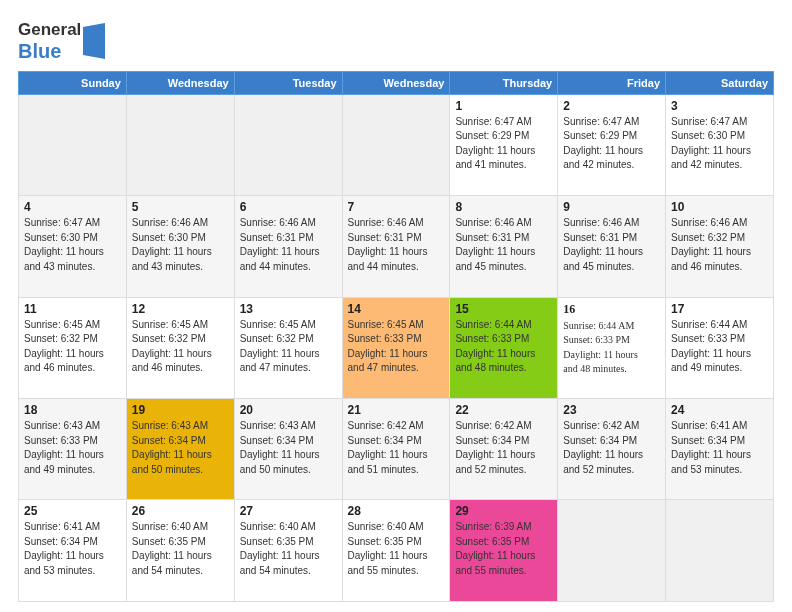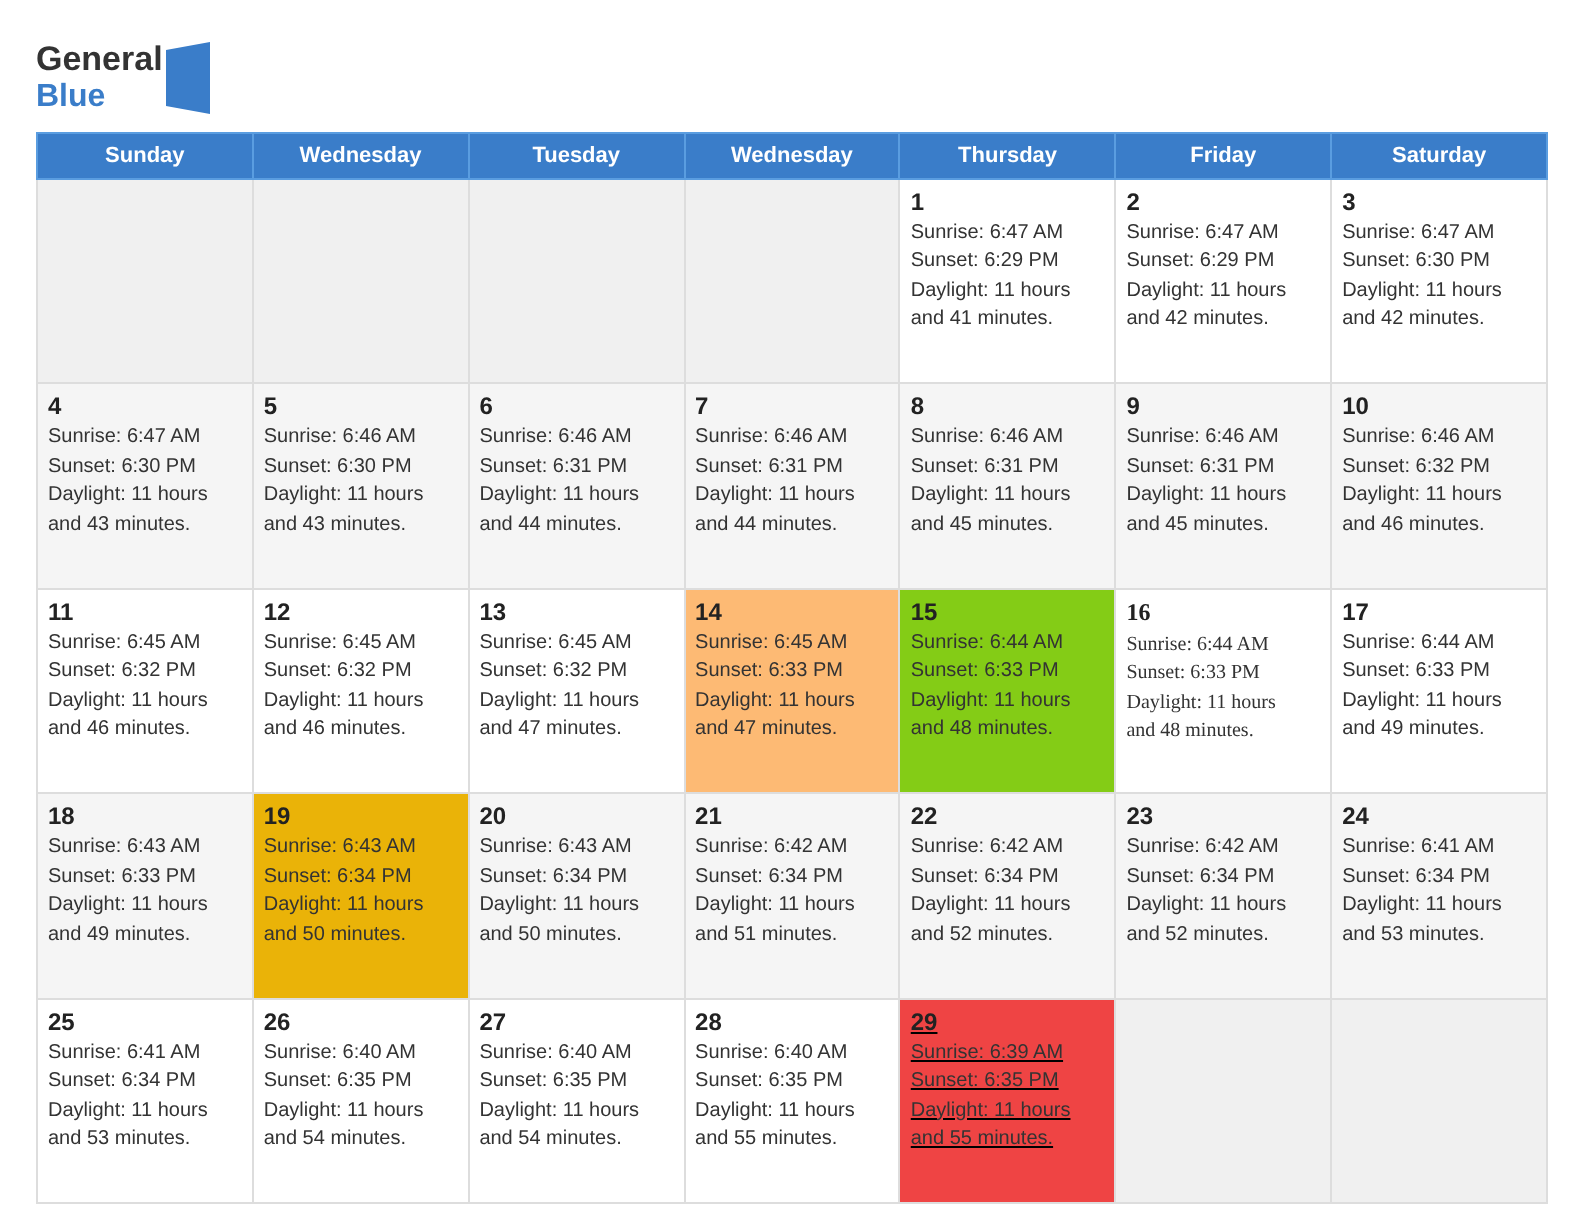--- a/index.html
+++ b/index.html
@@ -46,21 +46,21 @@
       flex: 1;
       border: 1px solid #ccc;
       border-collapse: collapse;
       table-layout: fixed;
       width: 100%;
       font-size: 10.5px;
     }
     .calendar th {
       background-color: #3a7dc9;
       color: #fff;
-      text-align: center;
+      text-align: right;
       padding: 5px 5px;
       font-size: 11px;
       font-weight: bold;
       border: 1px solid #5a9de0;
     }
     .calendar td {
       vertical-align: top;
       padding: 4px 5px;
       border: 1px solid #ddd;
       height: 88px;
@@ -91,21 +91,21 @@
   </style>
 </head>
 <body>
 
 <div class="page">
   <div class="header">
     <div class="logo">
   <div style="display:flex;align-items:center;gap:0">
     <div style="display:flex;flex-direction:column;line-height:1.15">
       <span style="font-size:17px;font-weight:bold;color:#333;">General</span>
-      <span style="font-size:16px;font-weight:bold;color:#3a7dc9;">Blue</span>
+      <span style="font-size:20px;font-weight:bold;color:#3a7dc9;">Blue</span>
     </div>
     <svg width="22" height="36" viewBox="0 0 22 36" style="margin-left:2px">
       <polygon points="0,4 22,0 22,36 0,32" fill="#3a7dc9"></polygon>
     </svg>
   </div>
 </div>
     <div class="title-block">
       <div class="month-title"></div>
       <div class="location"></div>
     </div>
@@ -326,21 +326,21 @@
 Daylight: 11 hours
 and 54 minutes.</div>
           </td>
           <td style="background: rgb(255, 255, 255);">
             <span class="day-num">28</span>
             <div class="day-info" style="white-space: pre-line;">Sunrise: 6:40 AM
 Sunset: 6:35 PM
 Daylight: 11 hours
 and 55 minutes.</div>
           </td>
-          <td style="background: #ef4444; text-decoration: underline;">
+          <td style="background: #ec4899;">
             <span class="day-num">29</span>
             <div class="day-info" style="white-space: pre-line;">Sunrise: 6:39 AM
 Sunset: 6:35 PM
 Daylight: 11 hours
 and 55 minutes.</div>
           </td>
           <td class="empty-cell"></td>
           <td class="empty-cell"></td>
         </tr>
       </tbody>

